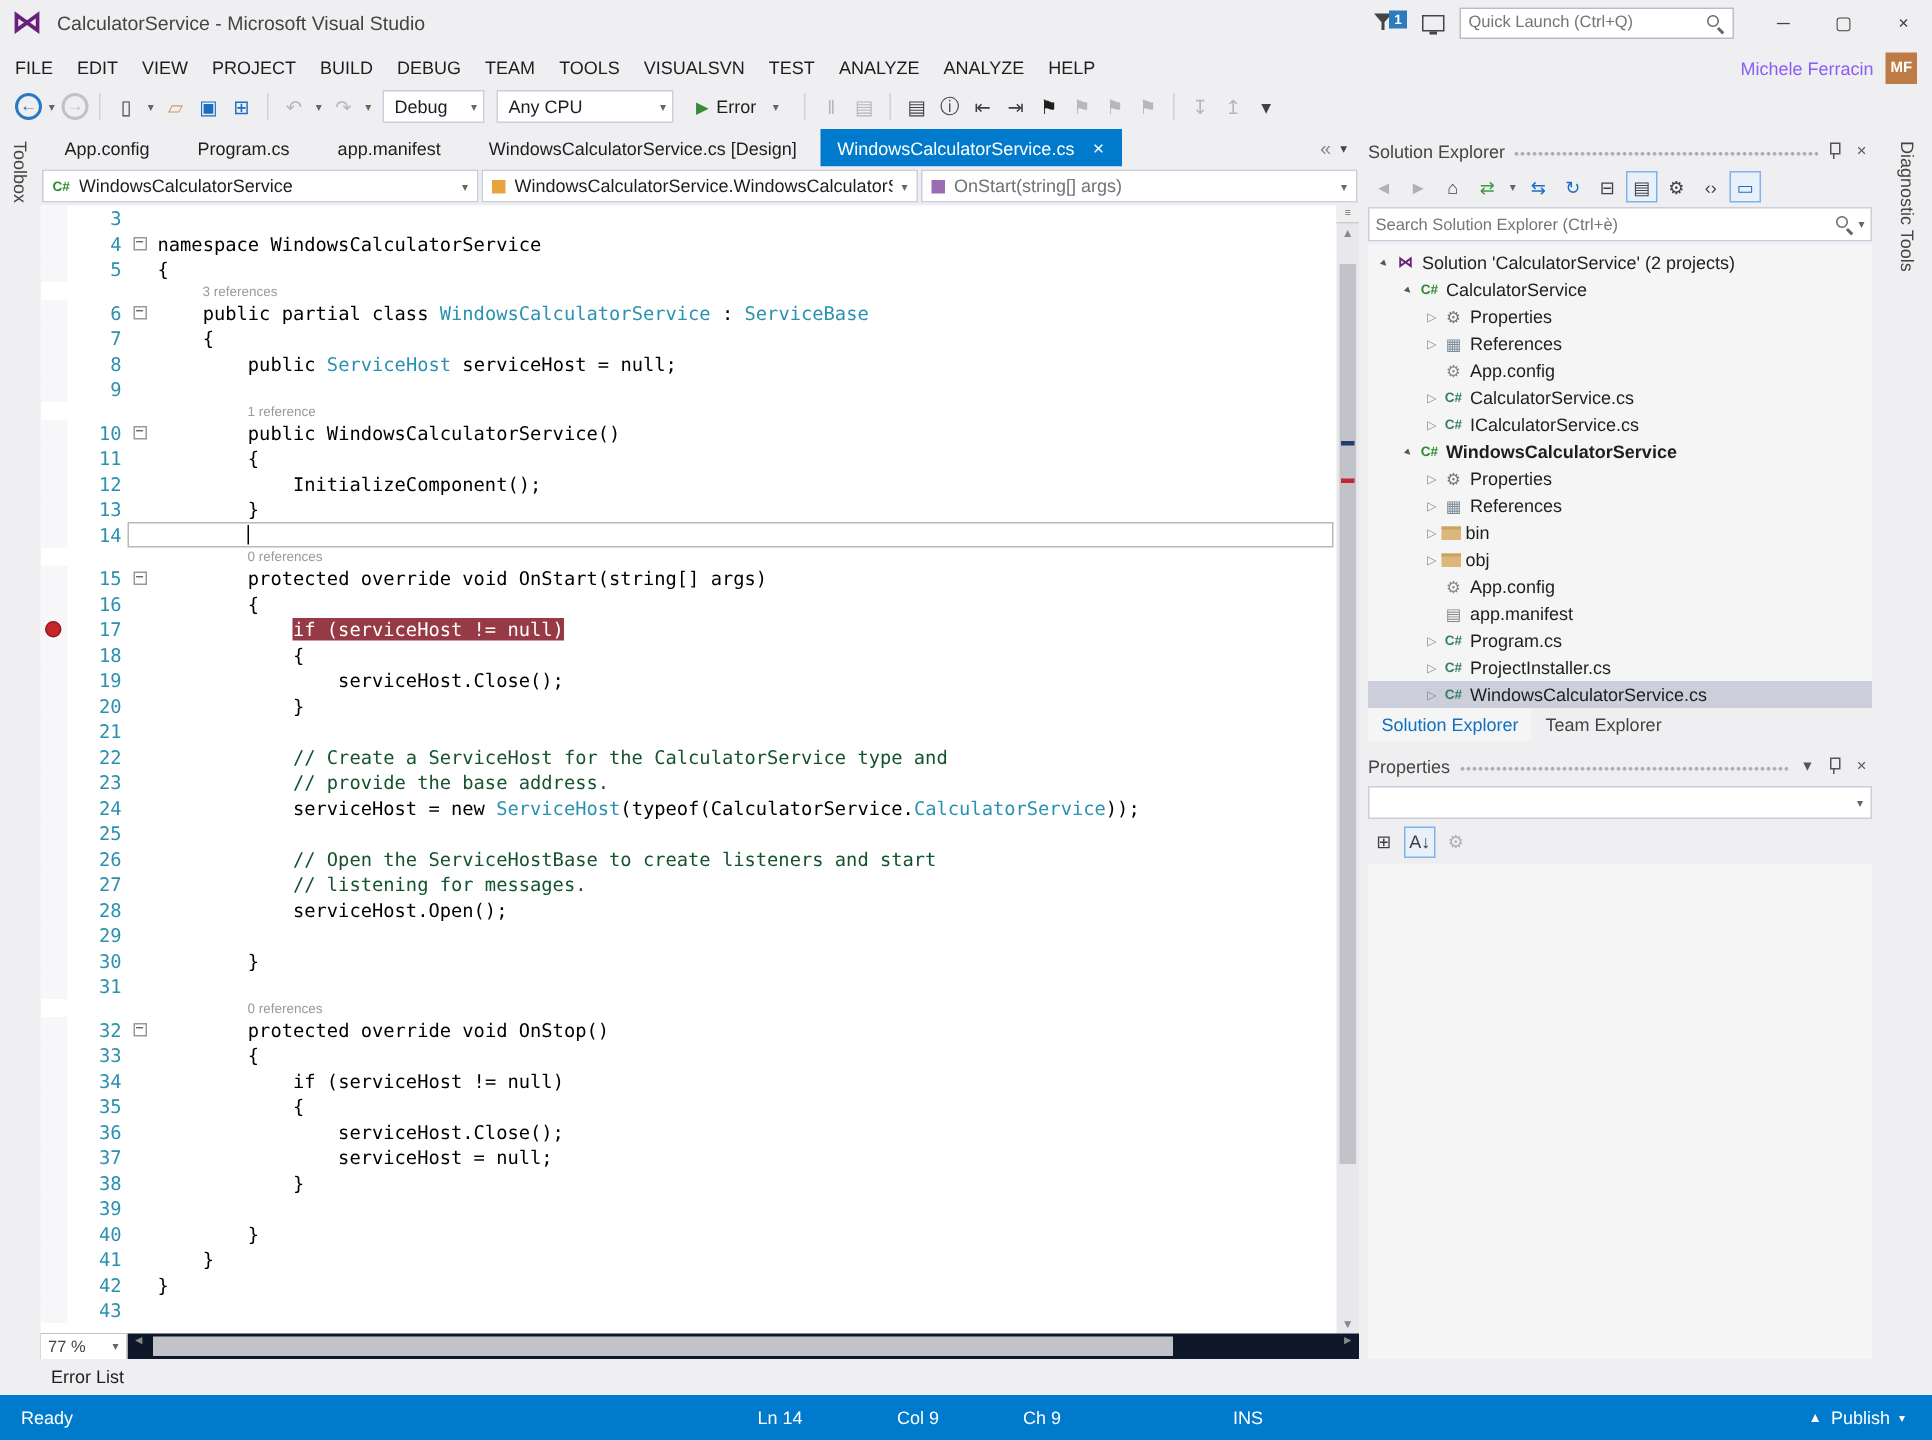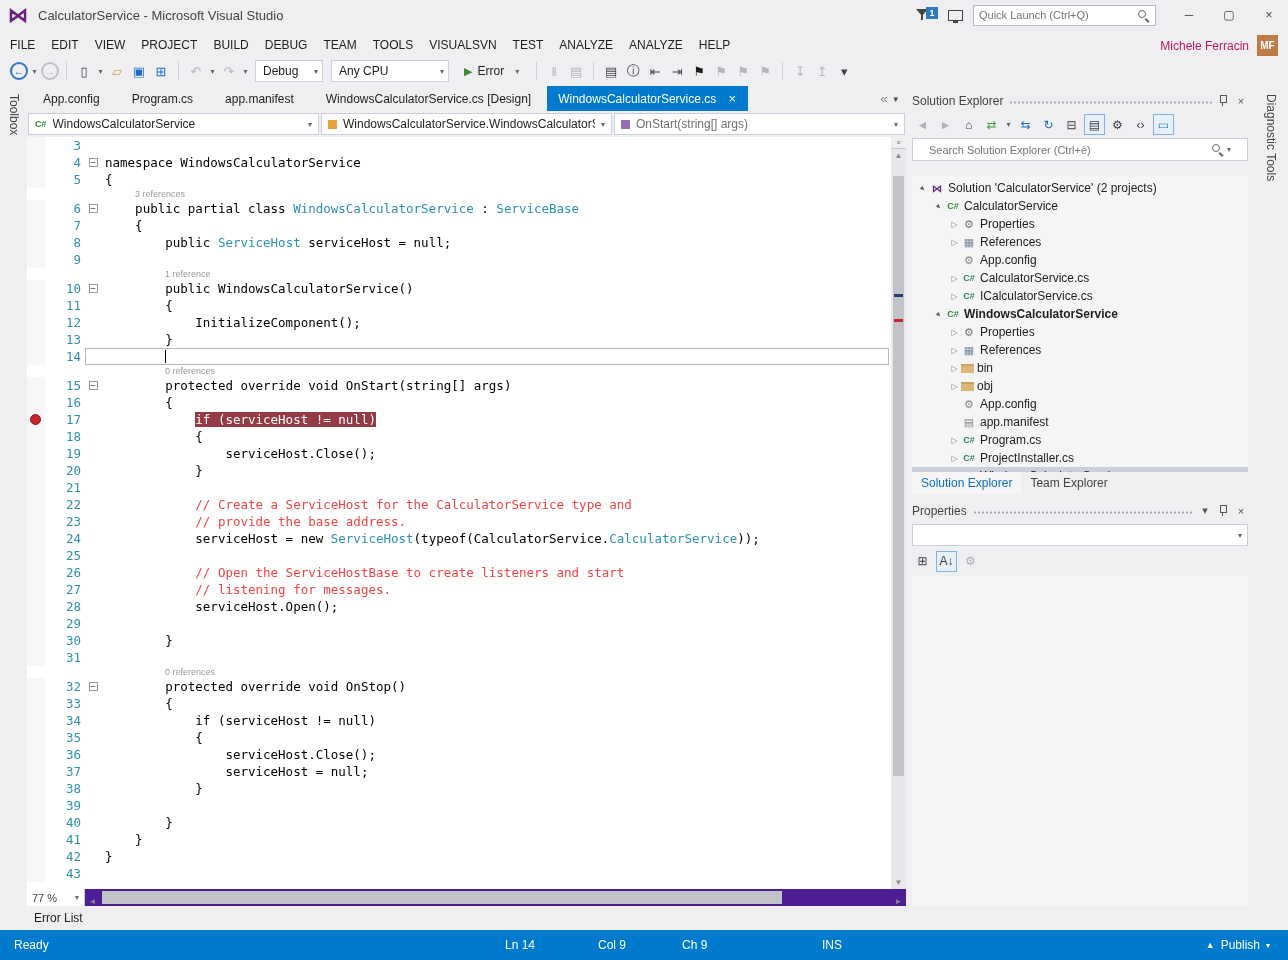--- a/index.html
+++ b/index.html
@@ -23,21 +23,21 @@
 .mag{position:relative;width:13px;height:13px;flex:none}
 .mag::before{content:'';position:absolute;left:1px;top:1px;width:6px;height:6px;border:1.5px solid #666;border-radius:50%}
 .mag::after{content:'';position:absolute;left:9px;top:9px;width:5px;height:1.5px;background:#666;transform:rotate(45deg);transform-origin:0 0}
 .winbtn{width:30px;height:24px;text-align:center;line-height:24px;color:#444;font-size:12px}
 
 
 .menubar{height:26px;display:flex;align-items:flex-end;padding:0 2px}
 .menu-items{display:flex;align-items:center}
 .menu-item{padding:4px 8px;font-size:12px;color:#1E1E1E}
 .menu-right{margin-left:auto;display:flex;align-items:center;gap:8px;padding-right:8px}
-.user-name{color:#be185d}
+.user-name{color:#8b5cf6}
 .avatar{width:21px;height:21px;background:#BE7B45;color:#fff;font-weight:bold;font-size:10px;display:flex;align-items:center;justify-content:center}
 
 
 .toolbar{height:30px;display:flex;align-items:center;padding:0 10px;gap:2px}
 .tb-ic{min-width:20px;height:20px;display:flex;align-items:center;justify-content:center;font-size:13px;color:#444}
 .tb-ic.blue{color:#1B6EC2}
 .tb-ic.dim{color:#B6B6BC}
 .tb-ic.dark{color:#3F3F46}
 .tb-ic.darkest{color:#1E1E1E}
 .tb-ic.folder{color:#C9A15C}
@@ -80,38 +80,38 @@
 
 .code-wrap{flex:1;display:flex;min-height:0;background:#fff}
 .code-area{flex:1;overflow:hidden;position:relative;font-family:"DejaVu Sans Mono",monospace;font-size:12.5px}
 .code-row{height:17px;line-height:17px;display:flex;position:relative}
 .bp-m{width:18px;flex:none;background:#F7F7F9;position:relative}
 .bp-dot{position:absolute;left:3px;top:3px;width:11px;height:11px;border-radius:50%;background:#C8242B;border:1px solid #8E1A20}
 .lnum{width:40px;flex:none;text-align:right;color:#2B91AF;padding-right:4px}
 .foldc{width:16px;flex:none;display:flex;align-items:center;justify-content:center}
 .fold-box{width:9px;height:9px;border:1px solid #999;background:#fff;font-size:9px;line-height:7px;text-align:center;color:#444}
 .code-text{padding-left:4px;white-space:pre}
-.sg-k{color:#000000}.sg-t{color:#2B91AF}.sg-c{color:#ef4444}.sg-p{color:#000}
+.sg-k{color:#000000}.sg-t{color:#2B91AF}.sg-c{color:#14532d}.sg-p{color:#000}
 .sg-h{background:#963A46;color:#fff}
 .ann-row{height:12px;line-height:12px;font-family:"Liberation Sans",sans-serif;font-size:9px;color:#9A9A9A;white-space:pre}
 .code-row.cur::after{content:'';position:absolute;left:58px;right:2px;top:0;bottom:0;border:1px solid #B9B9B9;pointer-events:none}
 .caret-bar{position:absolute;top:2px;width:1px;height:13px;background:#000}
 
 
 .vscroll{width:15px;flex:none;background:#E8E8EC;display:flex;flex-direction:column}
 .vs-split{height:12px;background:#EFEFF2;border-bottom:1px solid #CCC;text-align:center;font-size:7px;color:#666;line-height:11px}
 .vs-arrow{height:13px;text-align:center;font-size:8px;color:#888;line-height:13px}
 .vs-track{flex:1;position:relative}
 .vs-thumb{position:absolute;left:2px;right:2px;top:14px;height:84%;background:#C2C3C9}
 .vs-mark{position:absolute;left:3px;width:9px;height:3px}
 .vs-mark.navy{background:#223E6A;top:18.5%}
 .vs-mark.red{background:#C4272E;top:22%}
 
 
-.hscroll-row{height:17px;display:flex;align-items:flex-end;background:#4c1d95}
+.hscroll-row{height:17px;display:flex;align-items:flex-start;background:#0f172a}
 .zoom{width:58px;height:17px;background:#fff;border-right:1px solid #CCC;display:flex;align-items:center;justify-content:space-between;padding:0 5px;font-size:11px;color:#444}
 .zoom .zc{font-size:8px;color:#666}
 .sb-btn{width:15px;text-align:center;font-size:8px;color:#888}
 .htrack{flex:1;position:relative;height:100%}
 .hthumb{position:absolute;top:2px;bottom:2px;left:2px;width:86%;background:#C2C3C9}
 
 
 .right-panel{width:348px;flex:none;display:flex;flex-direction:column;background:#EFEFF2;padding:4px 6px 0 6px}
 .se-panel{height:404px;display:flex;flex-direction:column}
 .panel-header{height:21px;display:flex;align-items:center;gap:6px}
@@ -119,21 +119,21 @@
 .grip{flex:1;height:5px;background-image:radial-gradient(circle,#A6A6AC 1px,transparent 1.2px);background-size:4px 5px;margin-top:4px}
 .ph-ic{color:#555;font-size:11px;width:14px;text-align:center}
 .pin-ic{position:relative;width:10px;height:13px}
 .pin-ic::before{content:'';position:absolute;left:2px;top:1px;width:5px;height:6px;border:1px solid #555}
 .pin-ic::after{content:'';position:absolute;left:4px;top:8px;width:1px;height:4px;background:#555}
 .se-toolbar{height:27px;display:flex;align-items:center;gap:2px;padding:2px 0}
 .se-ic{min-width:21px;height:21px;display:flex;align-items:center;justify-content:center;font-size:12px;color:#444}
 .se-ic.blue{color:#1B6EC2}.se-ic.green{color:#3E9B41}.se-ic.dim{color:#B0B0B6}.se-ic.dark{color:#3F3F46}
 .se-ic.tiny{min-width:9px;font-size:8px;color:#666}
 .se-ic.pressed{border:1px solid #7EB4EA;background:#E8F1FA}
-.se-search{height:23px;background:#fff;border:1px solid #CCCEDB;display:flex;align-items:center;padding:0 16px;margin-bottom:15px;gap:3px}
+.se-search{height:23px;background:#fff;border:1px solid #CCCEDB;display:flex;align-items:center;padding:0 4px;margin-bottom:2px;gap:3px}
 .se-search input{flex:1;border:none;outline:none;font:11px "Liberation Sans",sans-serif;color:#999;background:transparent}
 .se-caret{font-size:8px;color:#666}
 .se-tree{flex:1;background:#F5F5F5;overflow:hidden;padding-top:3px}
 .tree-row{height:18px;display:flex;align-items:center;font-size:12px;white-space:nowrap}
 .tree-row.selected{background:#CCCEDB}
 .tw{width:13px;flex:none;font-size:8px;color:#555;text-align:center}
 .tw-open{transform:rotate(-45deg)}
 .tw-closed{color:#888}
 .tree-ic{width:16px;flex:none;display:flex;align-items:center;justify-content:center;margin-right:3px}
 .tree-label.bold{font-weight:bold}

